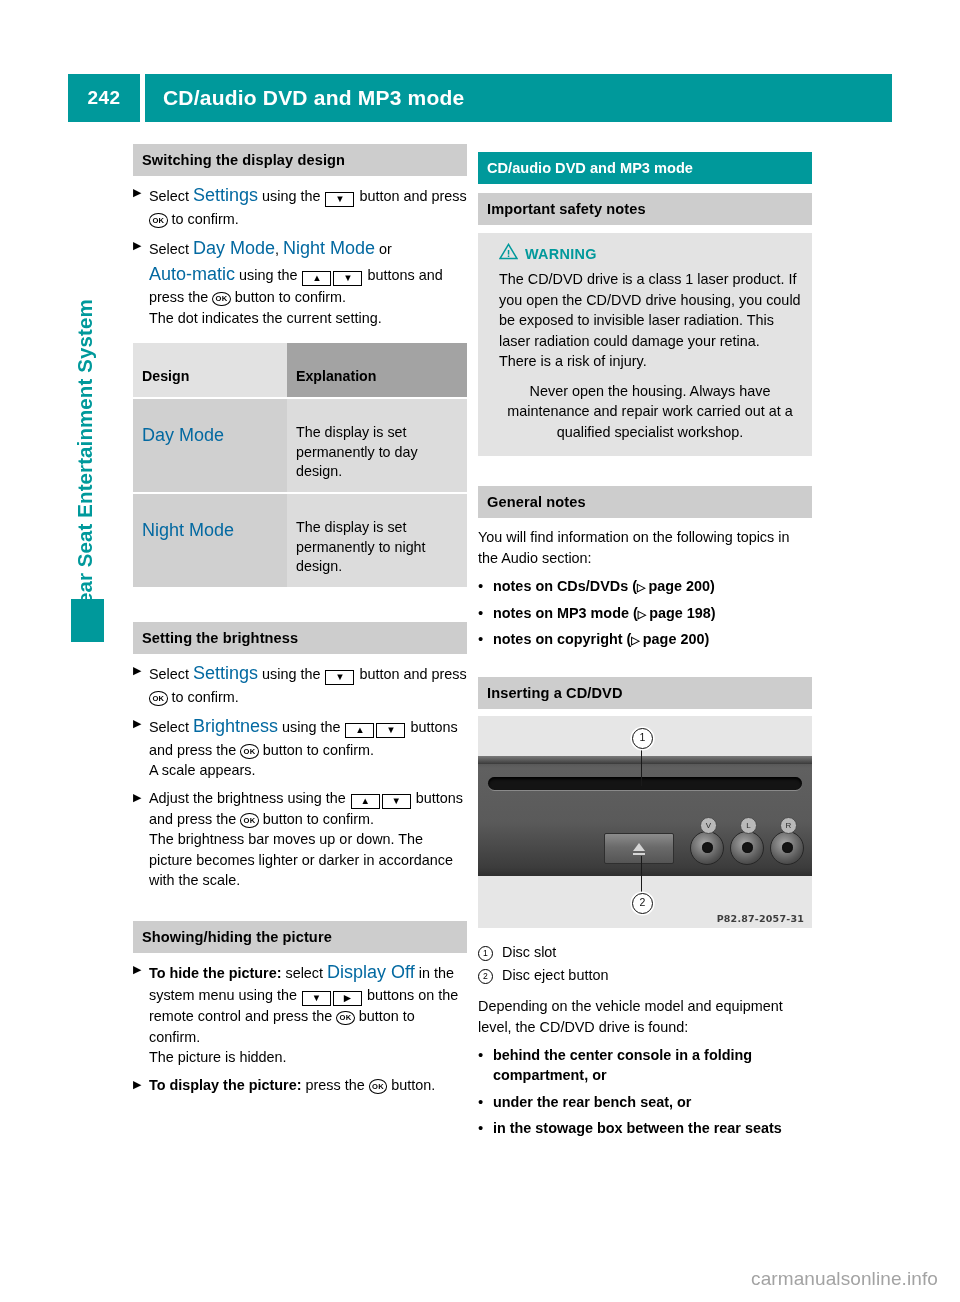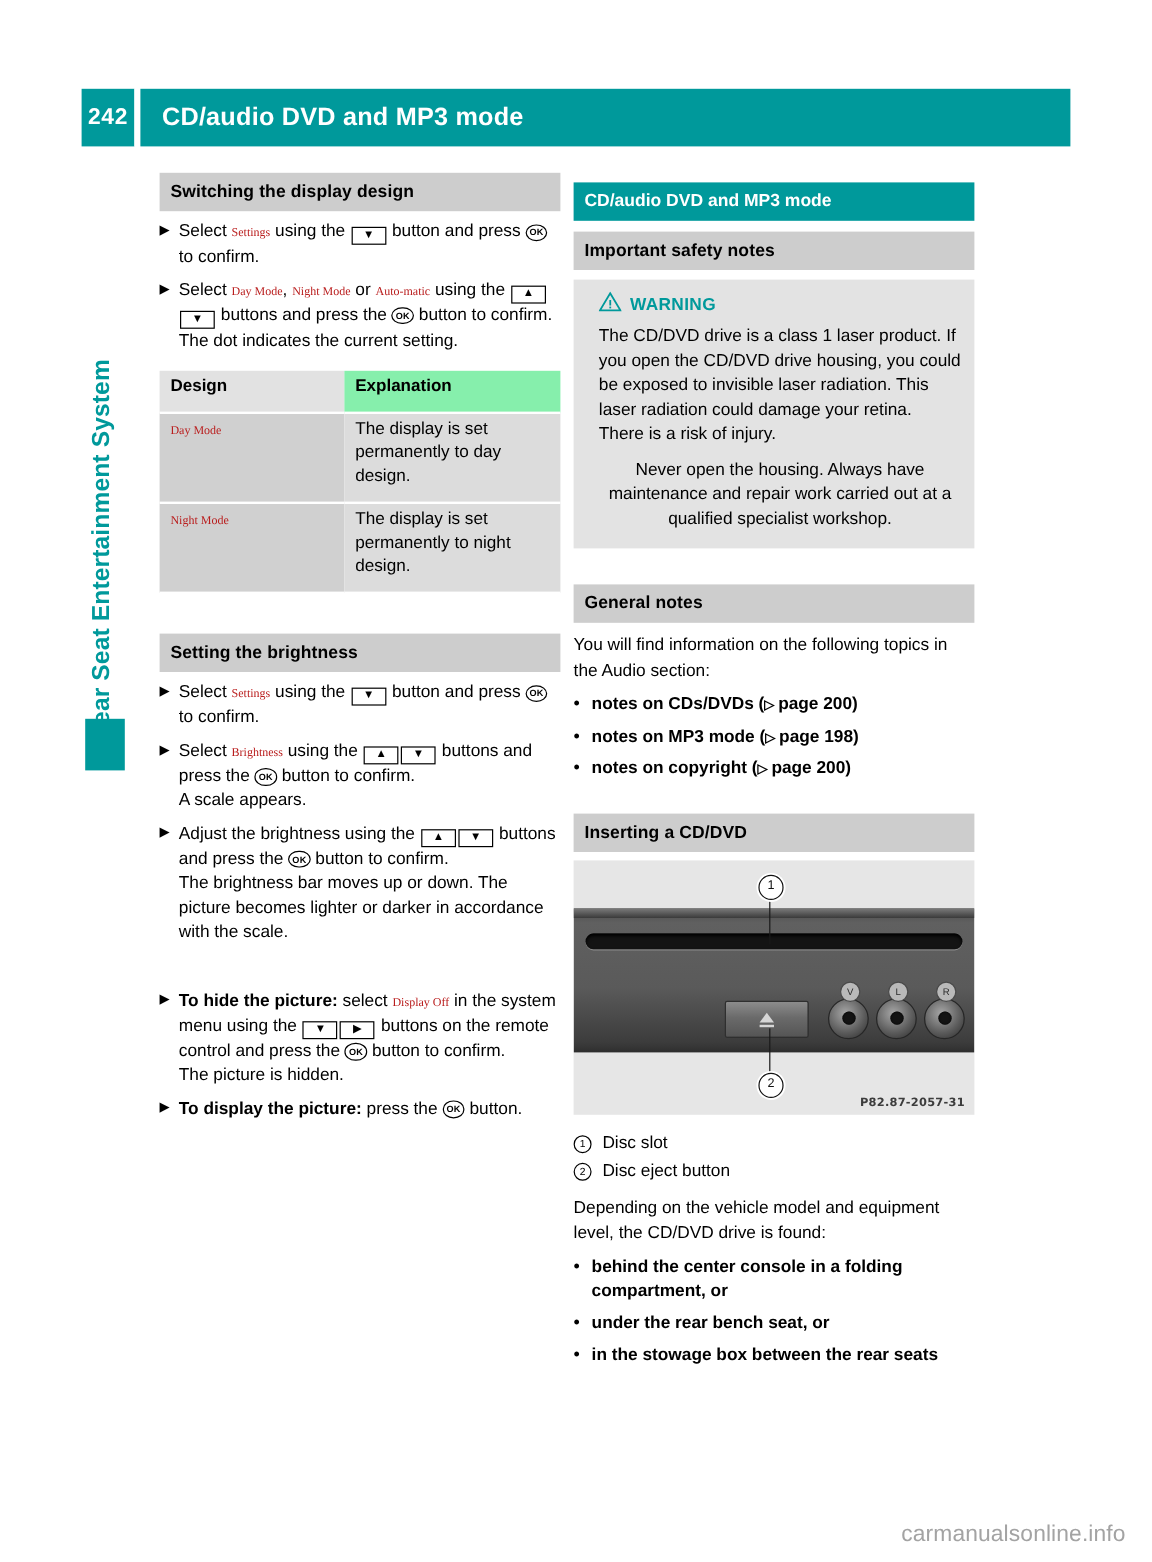--- a/index.html
+++ b/index.html
@@ -20,21 +20,21 @@
   #header {
     position: absolute;
     left: 68px;
     top: 74px;
     width: 824px;
     height: 48px;
     display: flex;
     align-items: stretch;
   }
   #page-number-block {
-    width: 44px;
+    width: 72px;
     background: #00999b;
     color: #ffffff;
     font-size: 19px;
     font-weight: bold;
     display: flex;
     align-items: center;
     justify-content: center;
     letter-spacing: 0.5px;
   }
   #header-gap {
@@ -125,21 +125,21 @@
   }
   .step-marker {
     flex: 0 0 auto;
     width: 16px;
     font-size: 11px;
     line-height: 1.75;
     color: #000;
   }
   .step-body { flex: 1 1 auto; }
 
-  .ui { color: #b91c1c; font-family: Liberation Serif, serif; font-size: 10px; }
+  .ui { color: #0369a1; font-family: Liberation Sans, sans-serif; font-size: 18px; }
   .b  { font-weight: bold; }
 
   
   .ok-key {
     display: inline-block;
     border: 1.6px solid #000;
     border-radius: 50%;
     font-size: 7.6px;
     font-weight: bold;
     line-height: 1;
@@ -165,30 +165,30 @@
   #design-table {
     margin-top: 15px;
     width: 334px;
     border-collapse: collapse;
     font-size: 14.3px;
   }
   #design-table th,
   #design-table td {
     vertical-align: top;
     text-align: left;
-    padding: 4px 10px 10px 9px;
+    padding: 24px 10px 10px 9px;
     line-height: 1.38;
     background: #d7d7d7;
     border-bottom: 2px solid #ffffff;
   }
   #design-table th { font-weight: bold; font-size: 14.2px; background: #e2e2e2; }
   #design-table td.col-a { width: 135px; background: #d0d0d0; }
   #design-table th.col-a { width: 135px; }
   #design-table td.col-b { background: #dcdcdc; }
-  #design-table th.col-b { background: #86efac; }
+  #design-table th.col-b { background: #a3a3a3; }
 
   
   #warning-box {
     background: #e3e3e3;
     padding: 10px 11px 14px 21px;
     margin-top: 8px;
   }
   #warning-title-row {
     display: flex;
     align-items: center;
@@ -440,20 +440,21 @@
         <div class="step-body"><span>Select </span><span class="ui">Brightness</span><span> using the </span><span class="arrow-key">▲</span><span class="arrow-key">▼</span><span> buttons and press the </span><span class="ok-key">OK</span><span> button to confirm.</span><br><span>A scale appears.</span></div>
       </div>
       <div class="step">
         <div class="step-marker">▶</div>
         <div class="step-body"><span>Adjust the brightness using the </span><span class="arrow-key">▲</span><span class="arrow-key">▼</span><span> buttons and press the </span><span class="ok-key">OK</span><span> button to confirm.</span><br><span>The brightness bar moves up or down. The picture becomes lighter or darker in accordance with the scale.</span></div>
       </div>
     </div>
 
   <div style="height:30px"></div>
 
+  <div class="gray-head">Showing/hiding the picture</div>
   <div id="steps-showhide">
       <div class="step">
         <div class="step-marker">▶</div>
         <div class="step-body"><span class="b">To hide the picture:</span><span> select </span><span class="ui">Display Off</span><span> in the system menu using the </span><span class="arrow-key">▼</span><span class="arrow-key">▶</span><span> buttons on the remote control and press the </span><span class="ok-key">OK</span><span> button to confirm.</span><br><span>The picture is hidden.</span></div>
       </div>
       <div class="step">
         <div class="step-marker">▶</div>
         <div class="step-body"><span class="b">To display the picture:</span><span> press the </span><span class="ok-key">OK</span><span> button.</span></div>
       </div>
     </div>

